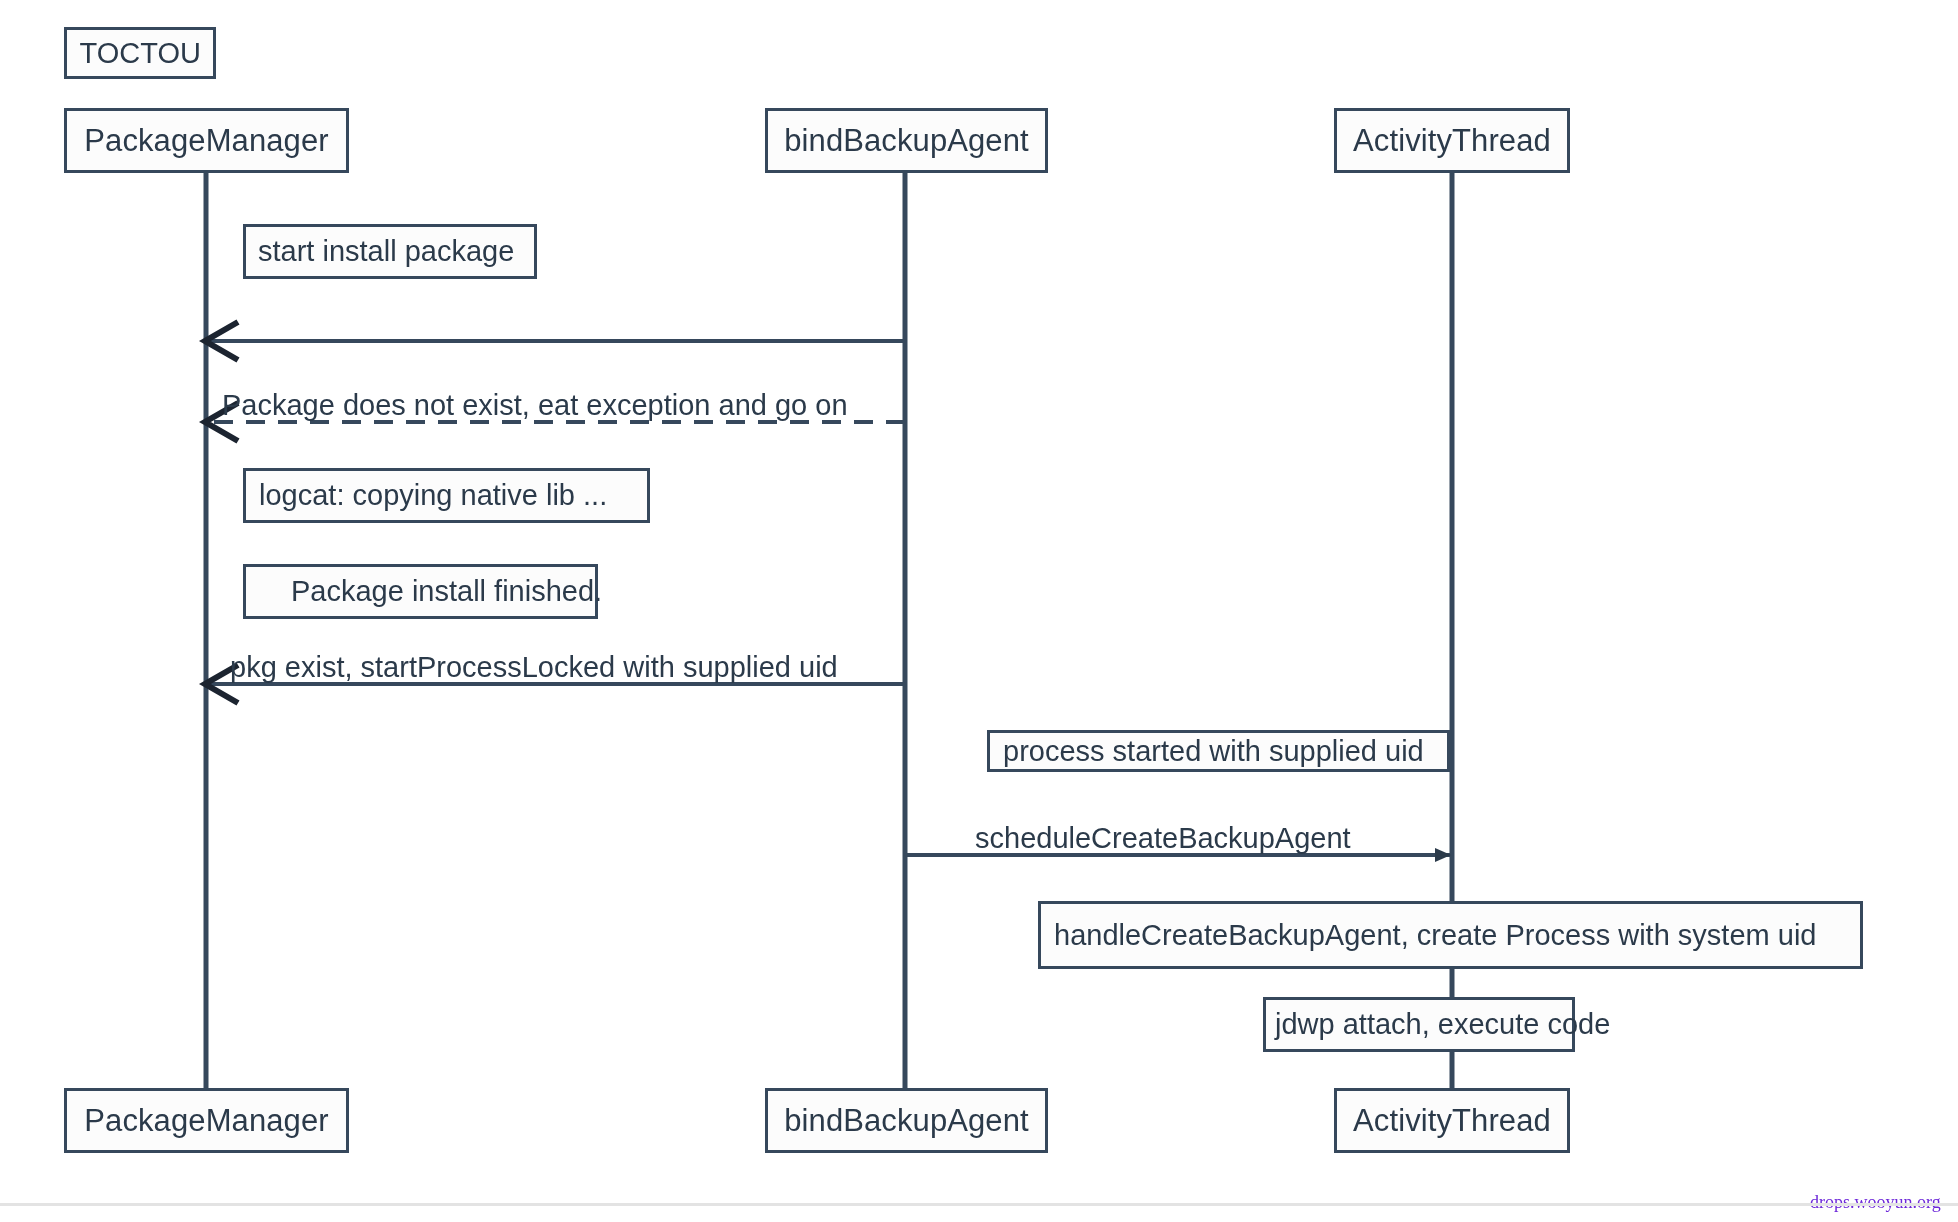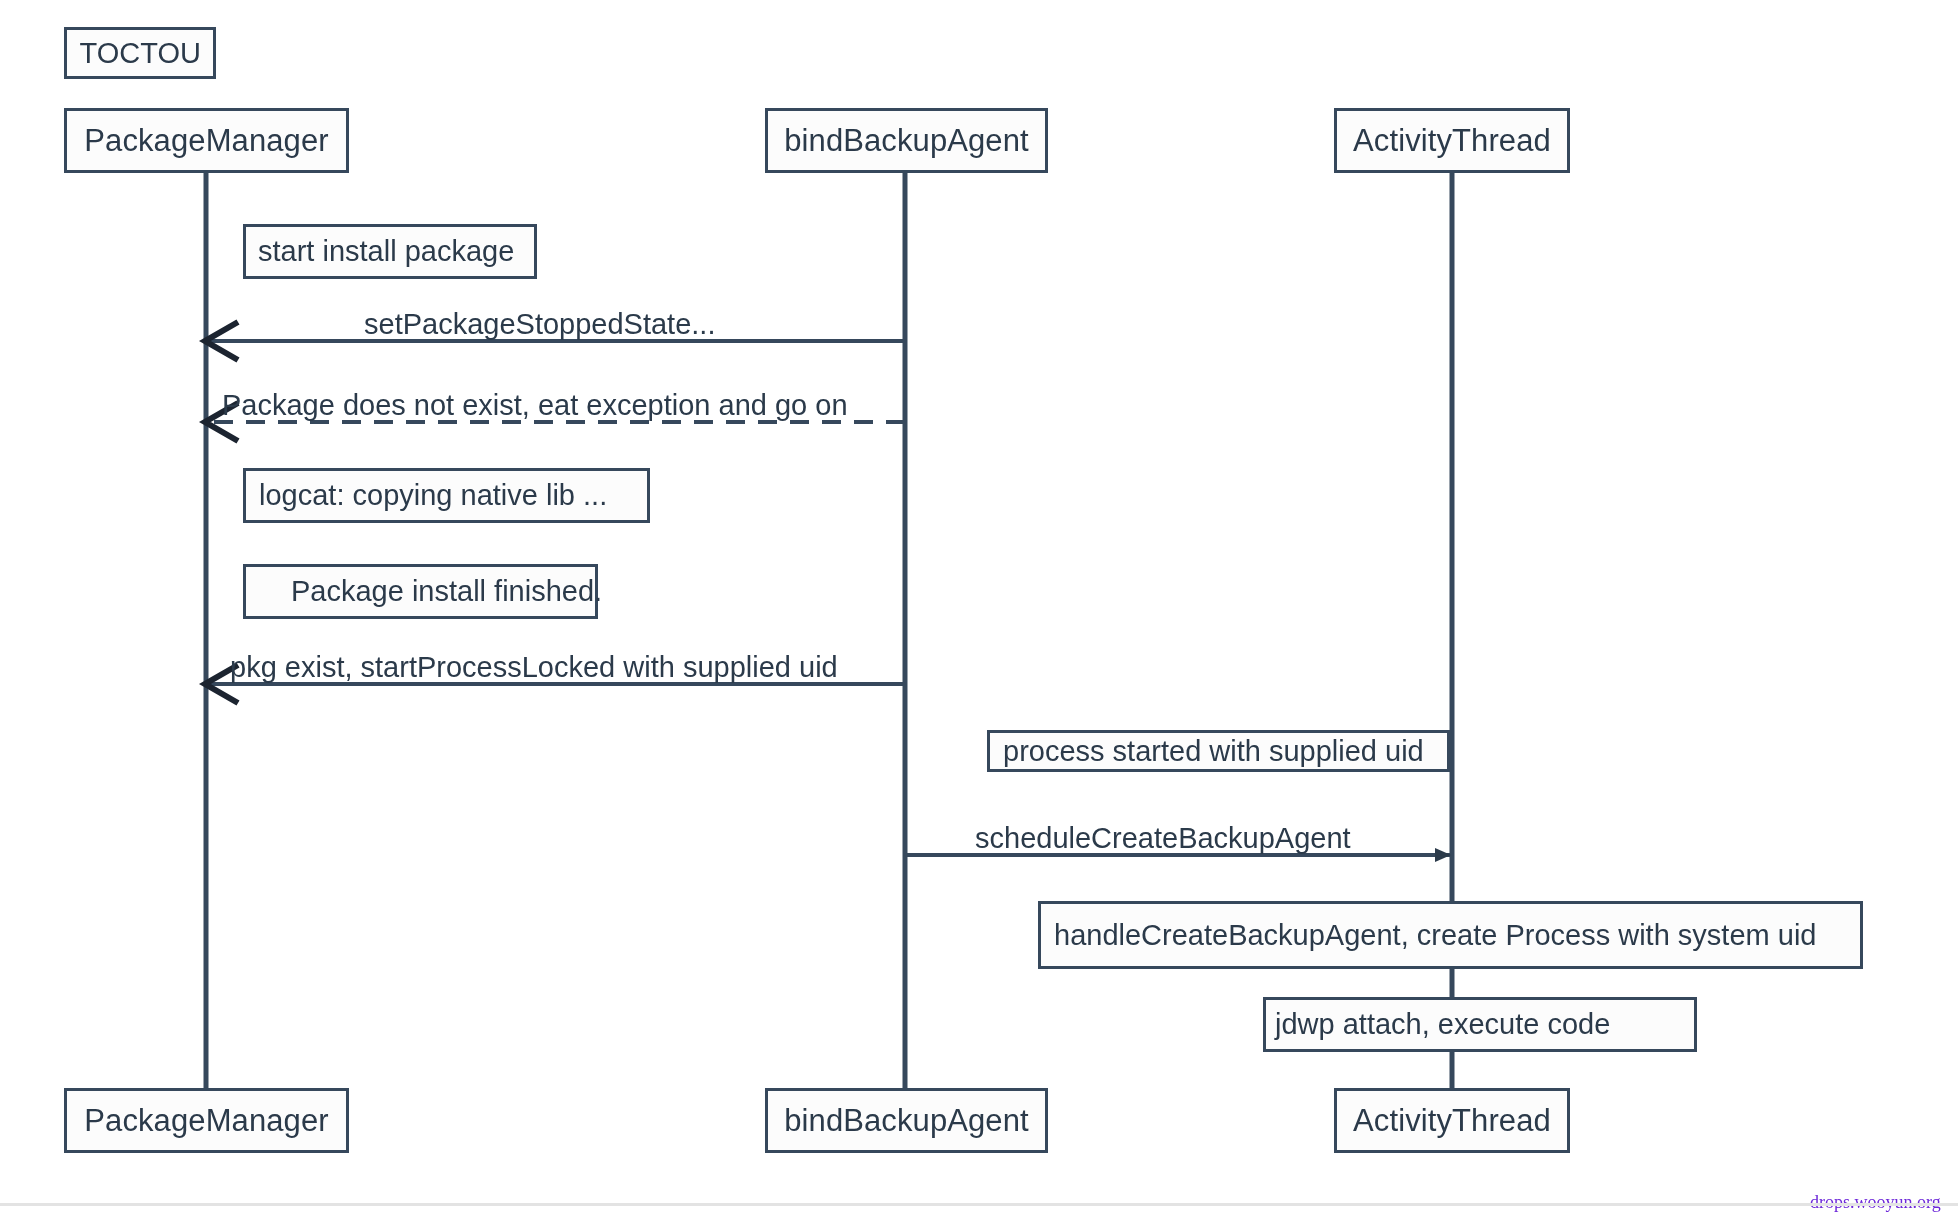--- a/index.html
+++ b/index.html
@@ -131,27 +131,24 @@
   </div>
 
   <div class="box note-box" style="left:987px; top:730px; width:463px; height:42px;">
     <span>process started with supplied uid</span>
   </div>
 
   <div class="box note-box" style="left:1038px; top:901px; width:825px; height:68px;">
     <span>handleCreateBackupAgent, create Process with system uid</span>
   </div>
 
-  <div class="box note-box" style="left:1263px; top:997px; width:434px; height:55px;padding-left:9px;">
+  <div class="box note-box" style="left:1263px; top:997px; width:312px; height:55px;padding-left:9px;">
     <span>jdwp attach, execute code</span>
   </div>
 
-  <div class="msg-label" style="left:364px; top:308px;">
-    <span>setPackageStoppedState...</span>
-  </div>
 
   <div class="msg-label" style="left:222px; top:389px;">
     <span>Package does not exist, eat exception and go on</span>
   </div>
 
   <div class="msg-label" style="left:230px; top:651px;">
     <span>pkg exist, startProcessLocked with supplied uid</span>
   </div>
 
   <div class="msg-label" style="left:975px; top:822px;">

